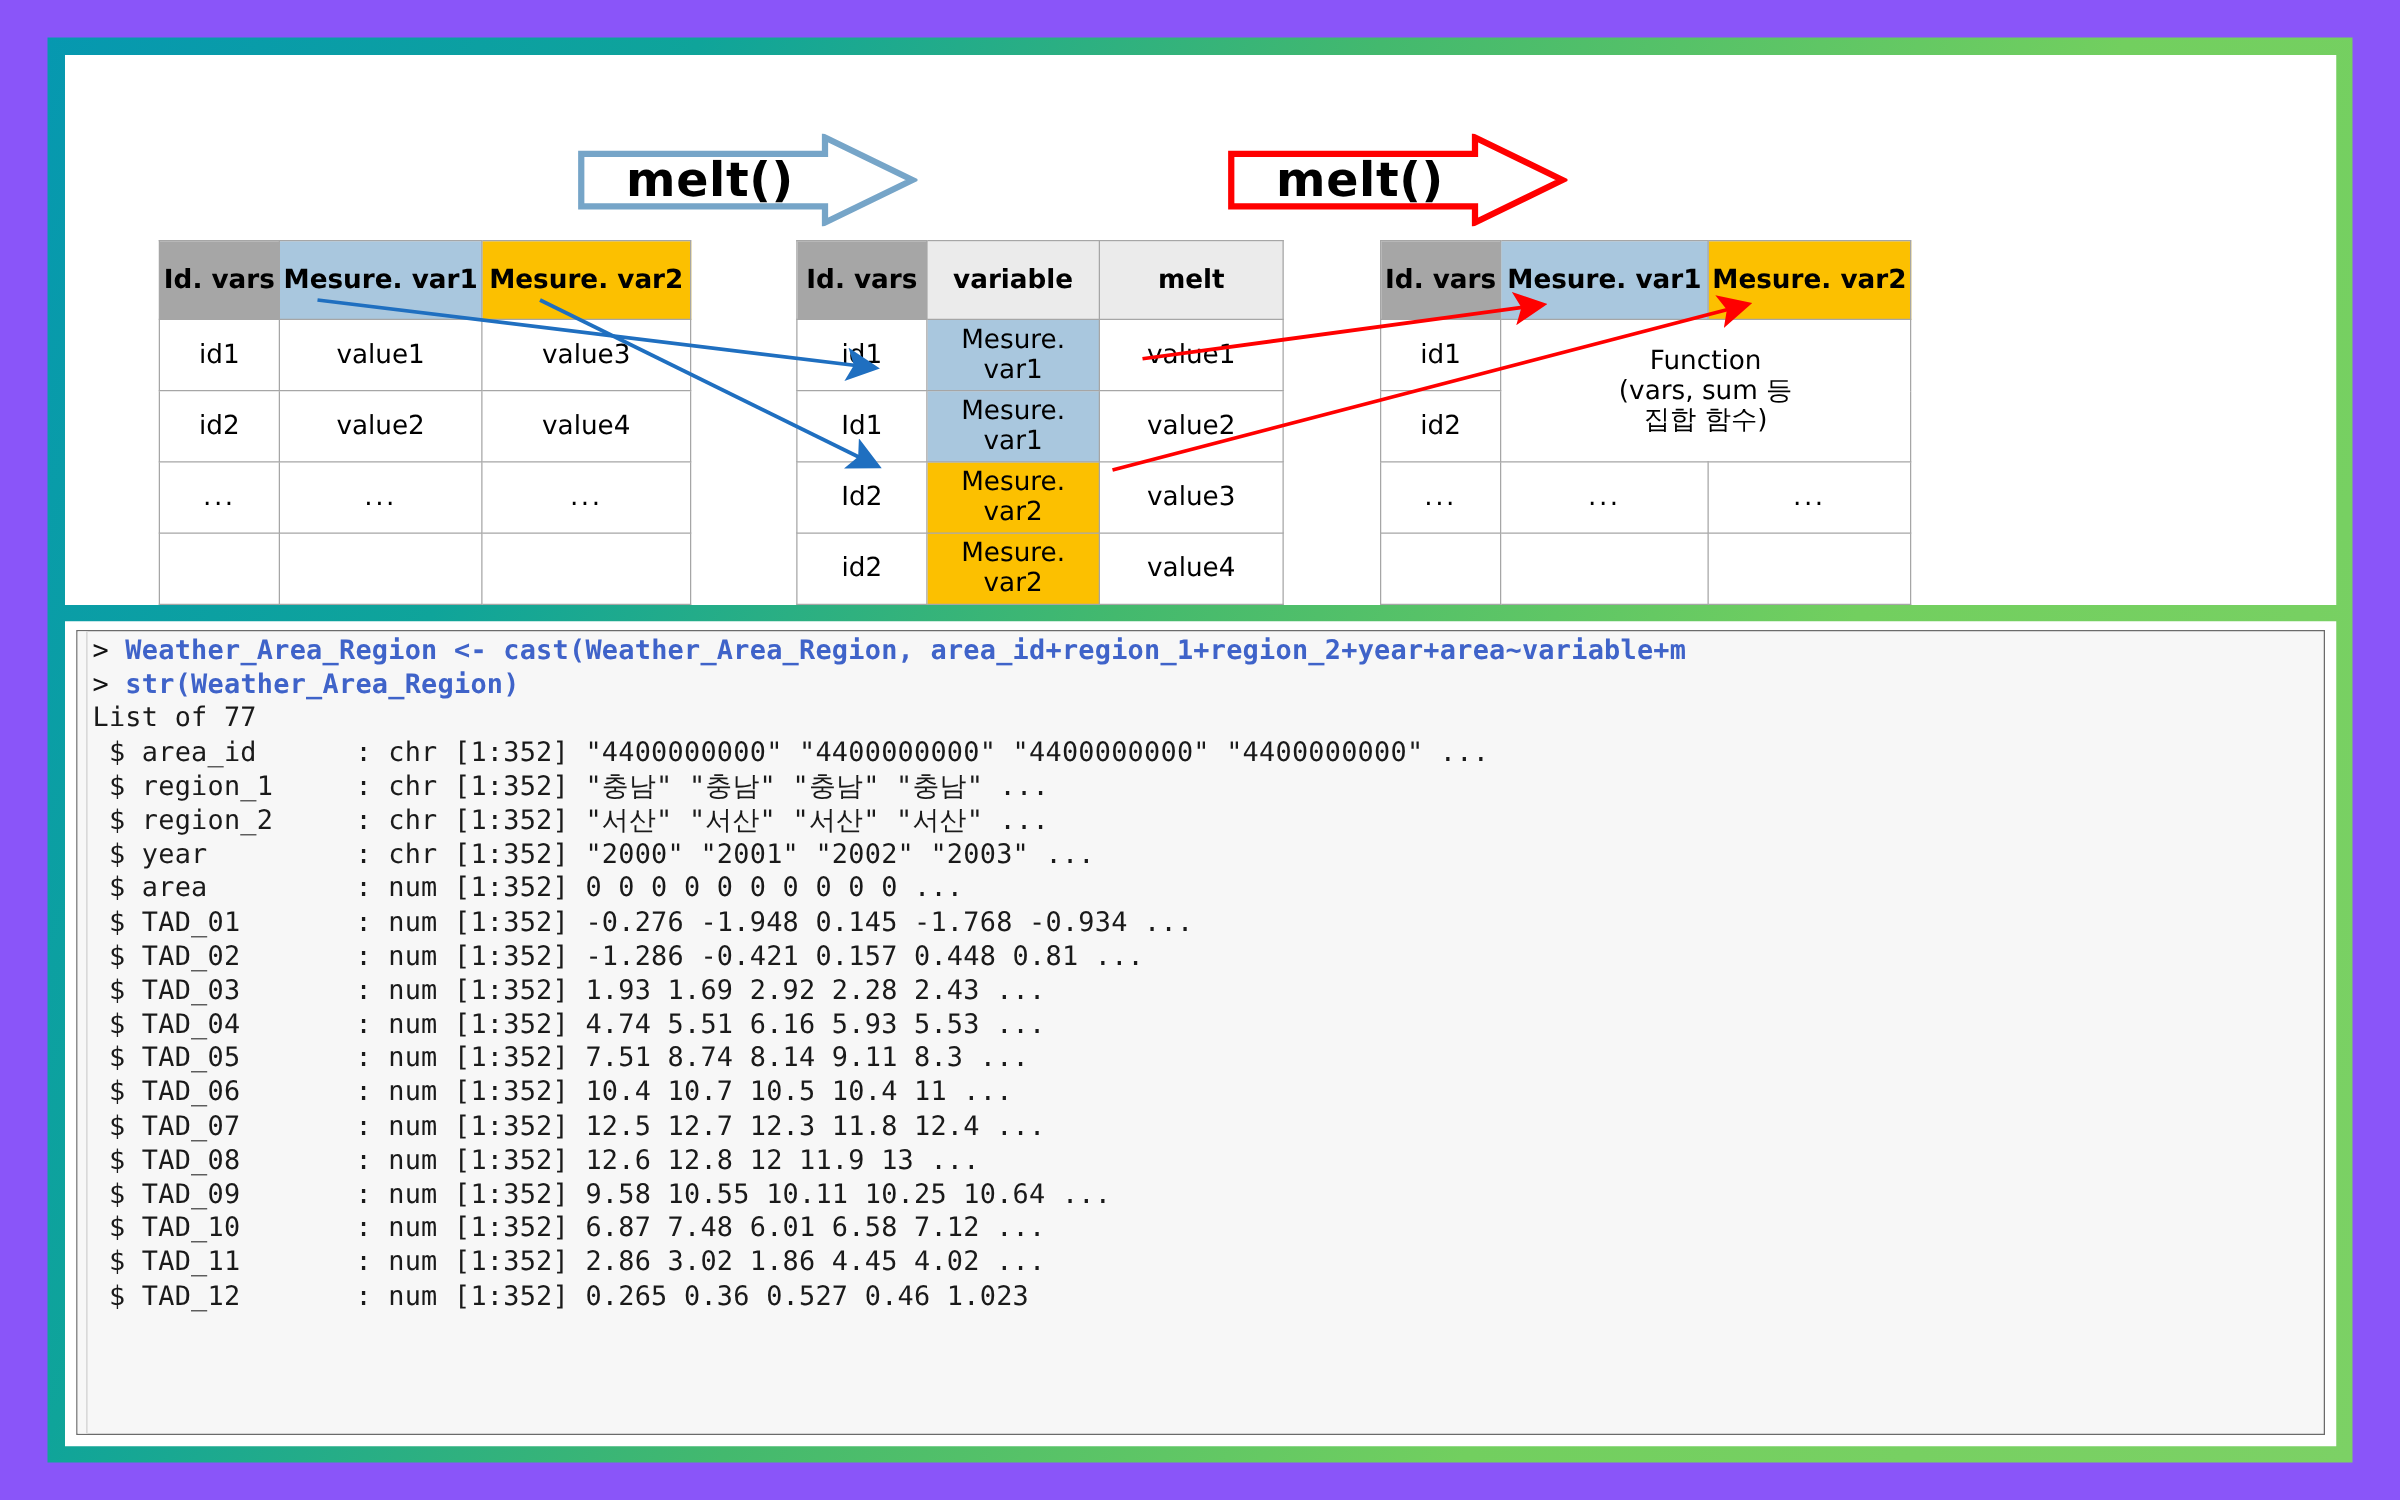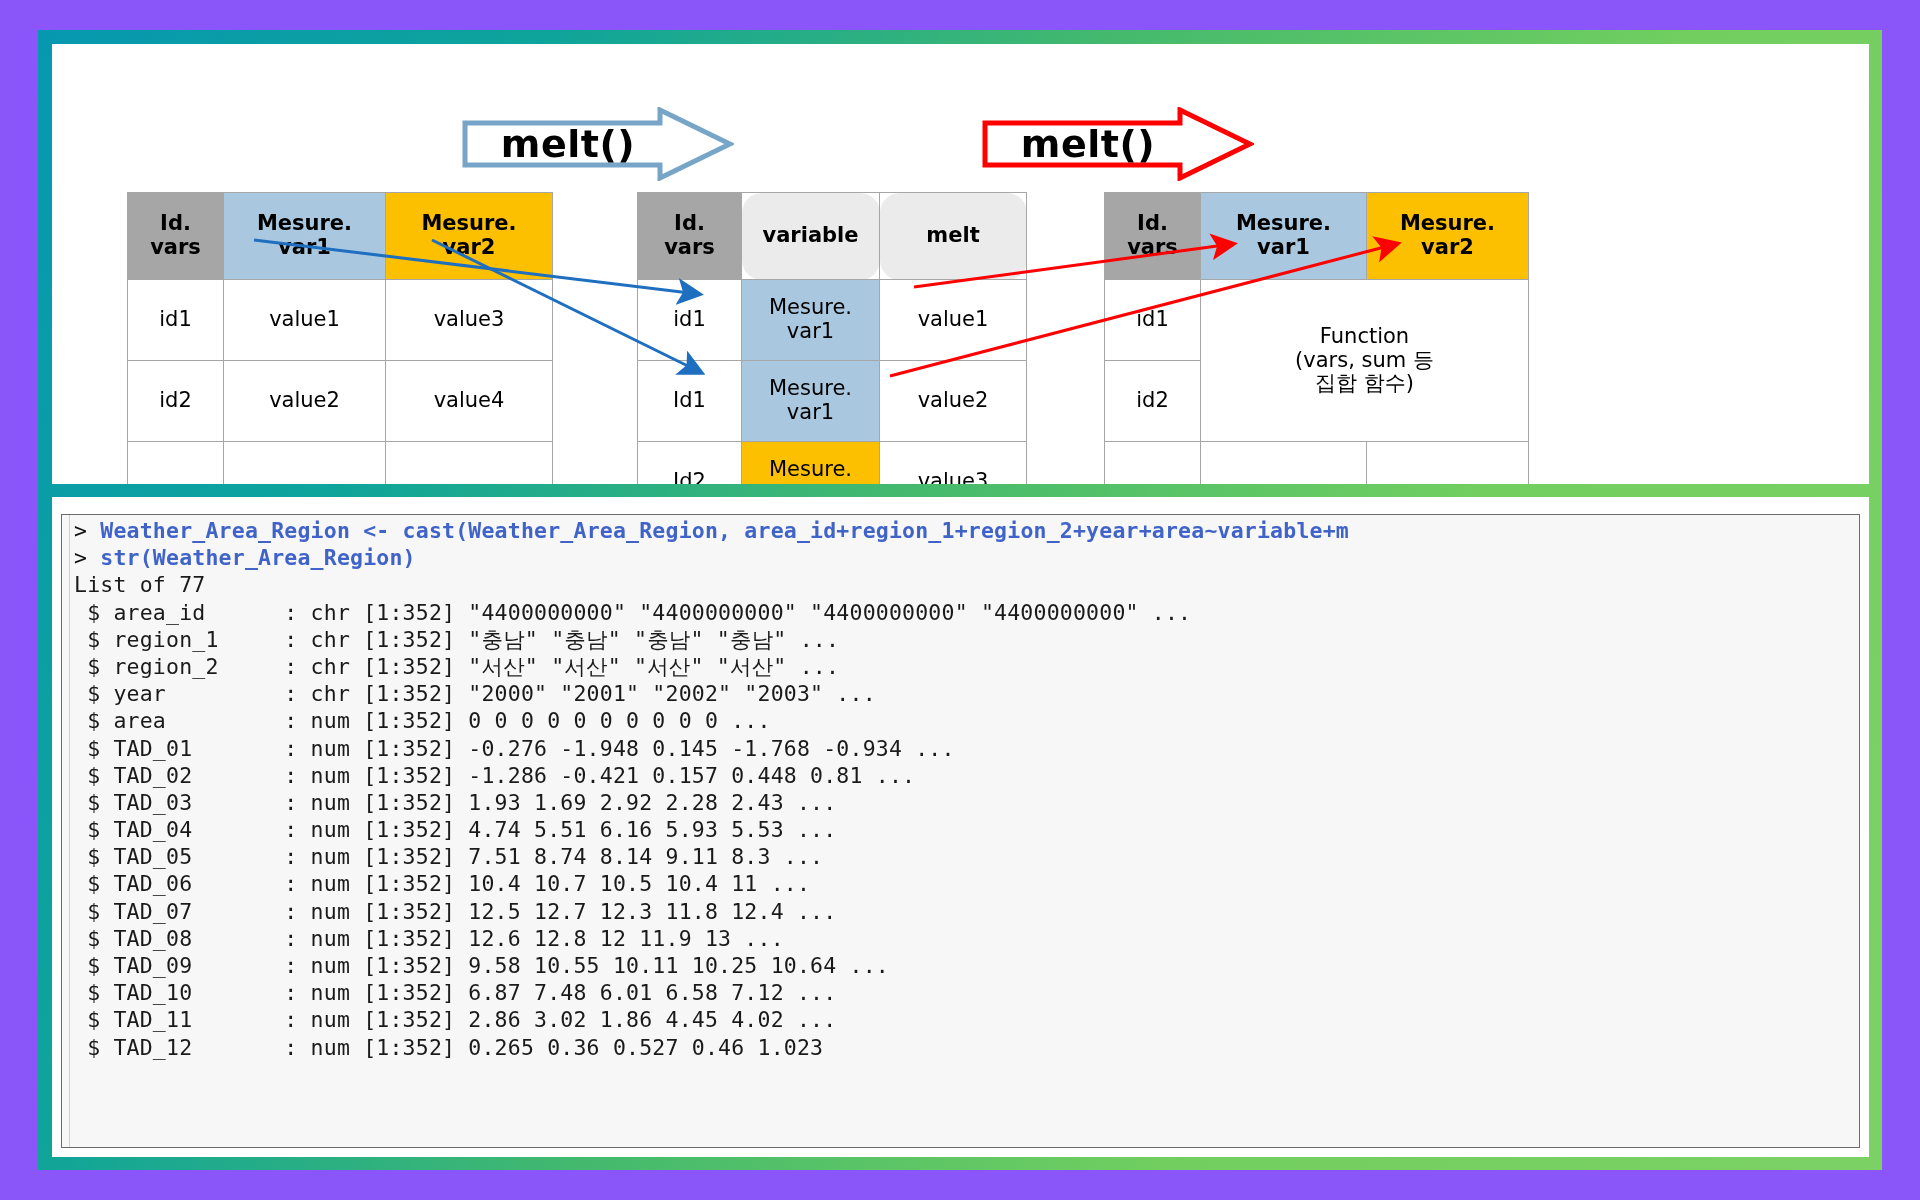--- a/index.html
+++ b/index.html
@@ -79,33 +79,33 @@
     table-layout: fixed;
     background: #fff;
   }
   .tbl td, .tbl th {
     border: 1px solid #a6a6a6;
     text-align: center;
     vertical-align: middle;
     font-size: 21px;
     color: #000;
     font-weight: normal;
-    padding: 12px;
+    padding: 0;
     line-height: 1.12;
   }
   .tbl th {
     font-weight: bold;
     font-size: 21px;
     height: 62px;
   }
   .tbl td { height: 56px; }
   .h-id    { background: #a6a6a6; }
   .h-blue  { background: #a9c7de; }
   .h-gold  { background: #fcc000; }
-  .h-grey  { background: #ebebeb; border-radius: 20px; }
+  .h-grey  { background: #ebebeb; }
   .c-blue  { background: #a9c7de; }
   .c-gold  { background: #fcc000; }
   .dots    { letter-spacing: 2px; }
 
   
   #table-src   { left: 75px;  top: 148px; }
   #table-melt  { left: 585px; top: 148px; }
   #table-cast  { left: 1052px;top: 148px; }
 
   #table-src  col.c1 { width: 96px; }
@@ -137,21 +137,21 @@
 
   
   .console-outer {
     position: absolute;
     left: 52px;
     top: 497px;
     width: 1817px;
     height: 660px;
     background: #ffffff;
     box-sizing: border-box;
-    padding: 17px 9px 9px 9px;
+    padding: 7px 9px 9px 9px;
   }
   .console-box {
     position: relative;
     width: 100%;
     height: 100%;
     background: #f7f7f7;
     border: 1px solid #6b6b6b;
     box-sizing: border-box;
     overflow: hidden;
   }

